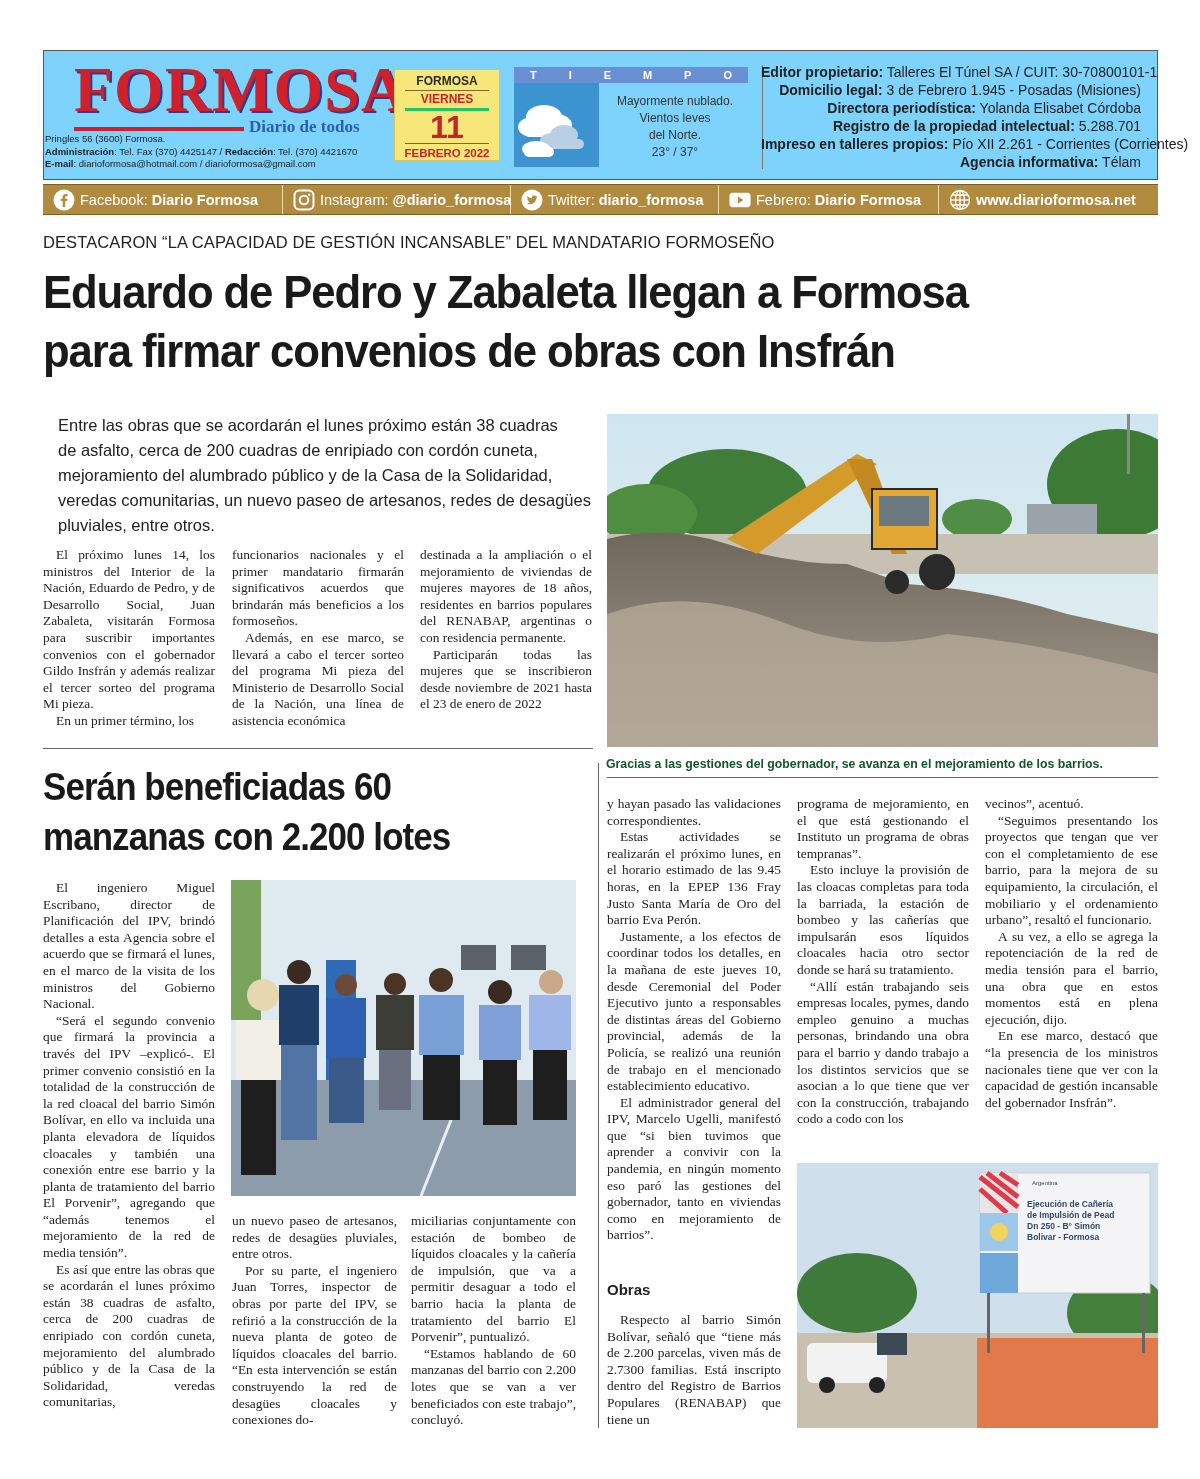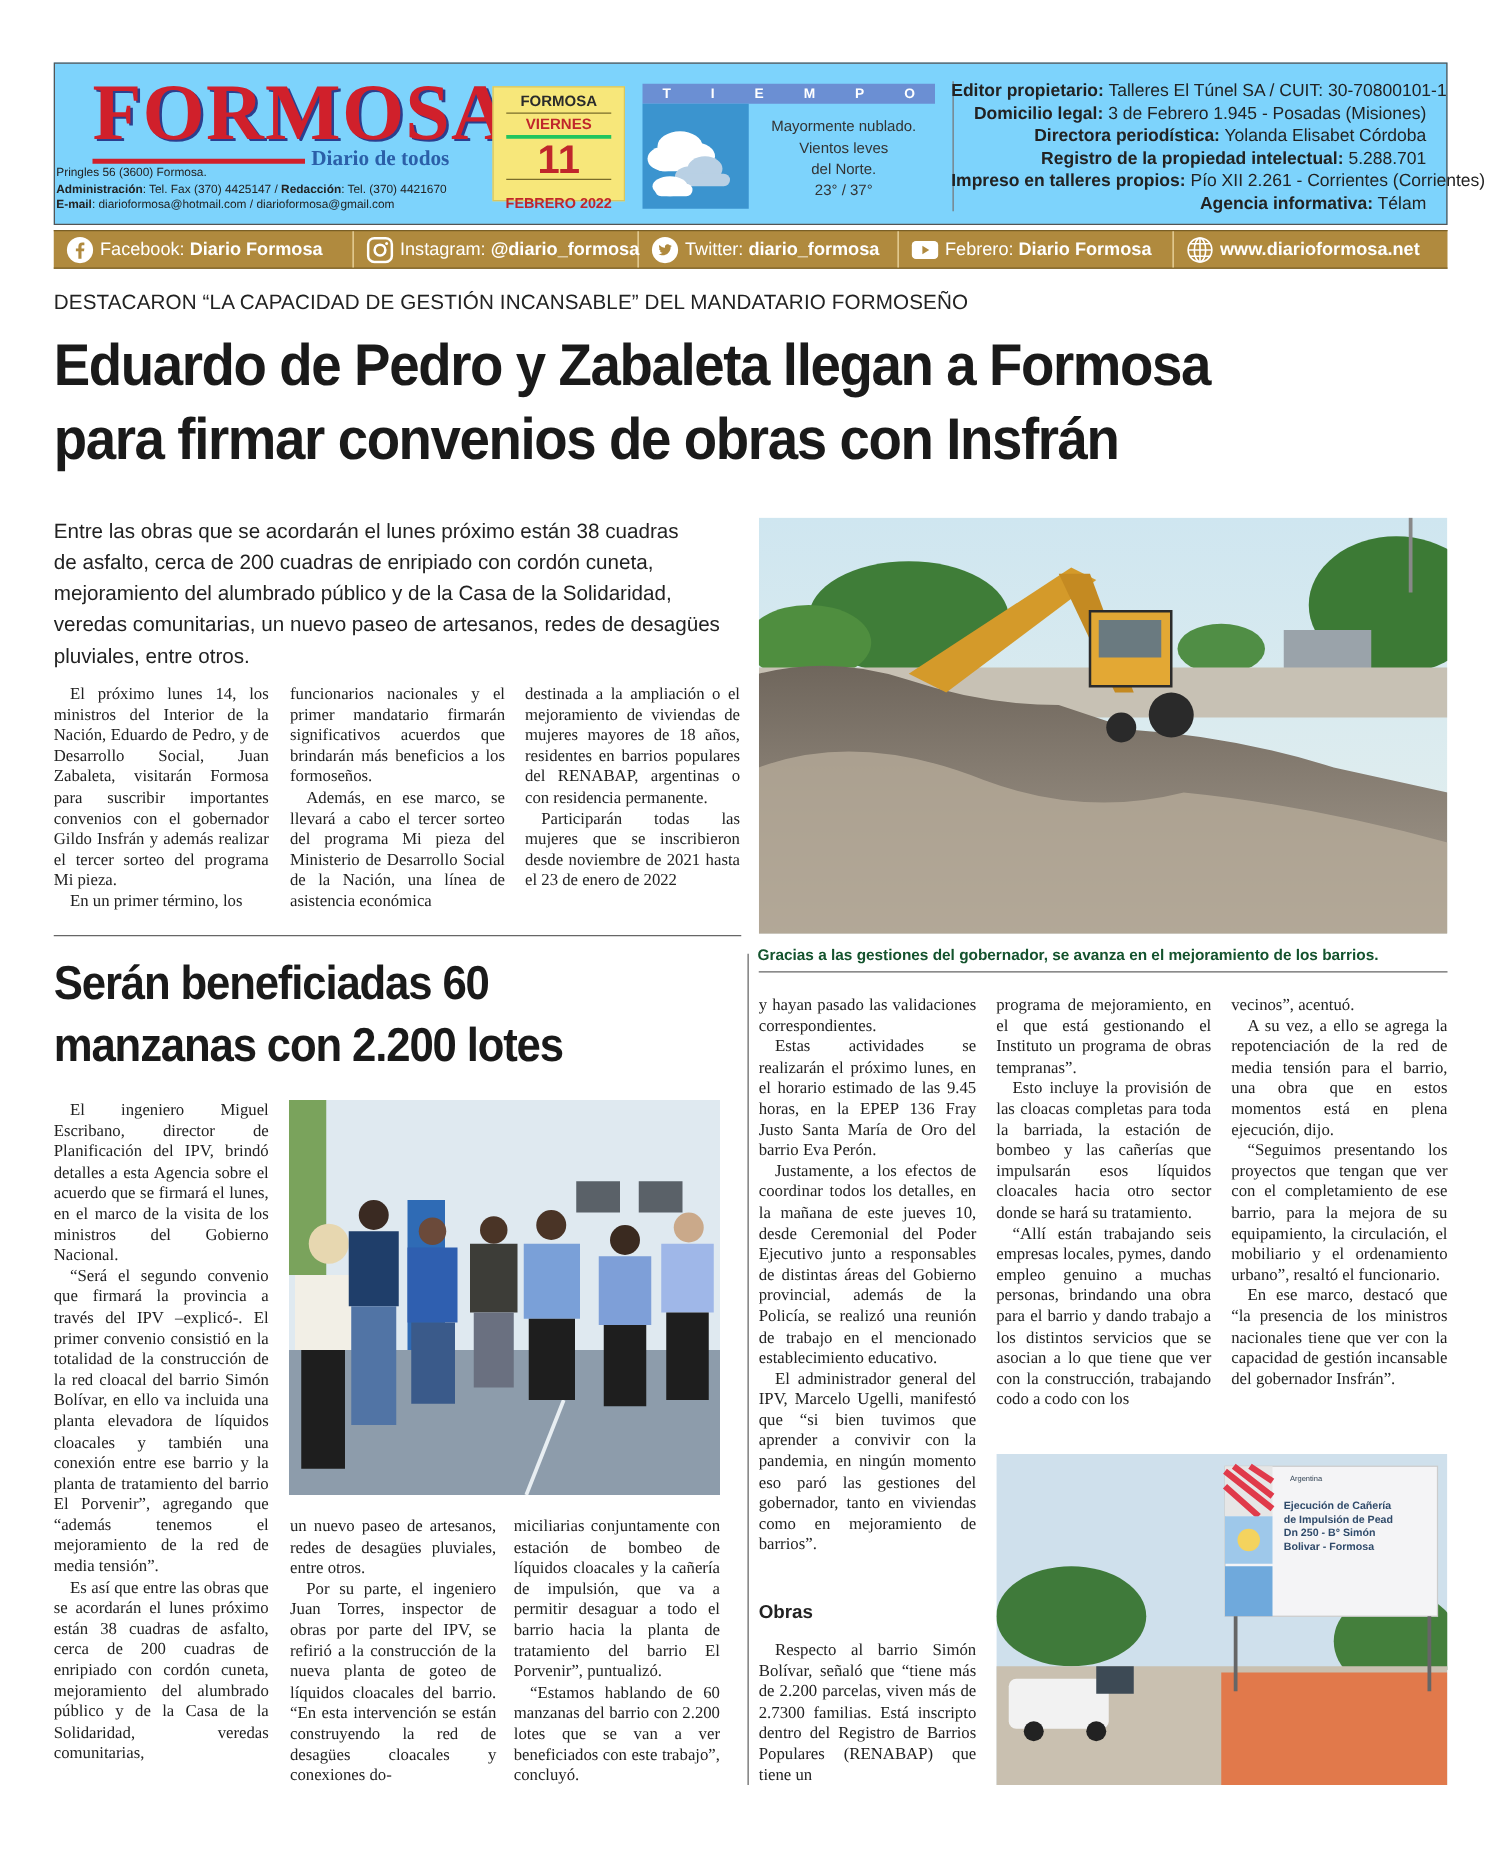--- a/index.html
+++ b/index.html
@@ -32,21 +32,21 @@
   .addr-1 { padding-right: 60px; }
 
   .date-box {
     position: absolute; left: 350px; top: 18px; width: 106px; height: 92px;
     background: #f7e77a; border: 1px solid #d7c660; text-align: center;
     font-family: "Liberation Sans", sans-serif; font-weight: bold;
   }
   .date-city { font-size: 12px; color: #2b2b2b; margin-top: 4px; padding-bottom: 2px; border-bottom: 1px solid #7a6d2a; margin-left: 10px; margin-right: 10px; }
   .date-day { font-size: 12px; color: #c0262b; padding: 1px 0 2px; border-bottom: 3px solid #22c55e; margin: 0 10px; }
   .date-num { font-size: 32px; line-height: 32px; color: #c0262b; border-bottom: 1px solid #7a6d2a; margin: 0 10px; }
-  .date-month { font-size: 11.5px; color: #c0262b; margin-top: 13px; }
+  .date-month { font-size: 11.5px; color: #c0262b; margin-top: 3px; }
 
   .weather {
     position: absolute; left: 470px; top: 16px; width: 234px; height: 100px;
   }
   .weather-bar {
     height: 16px; background: #6b8fd3; color: #fff; font-weight: bold; font-size: 11px;
     display: flex; justify-content: space-around; align-items: center;
   }
   .weather-icon-box {
     position: absolute; left: 0; top: 16px; width: 85px; height: 84px; background: #3b94cf;
@@ -88,21 +88,21 @@
     position: absolute; left: 43px; top: 262px; width: 1120px;
     font-family: "Liberation Sans", sans-serif; font-weight: bold;
     font-size: 47px; line-height: 59px; color: #1a1a1a; letter-spacing: -1.2px;
     transform: scaleX(0.93); transform-origin: left top;
   }
   .headline span { display: block; white-space: nowrap; }
   .lead {
     position: absolute; left: 43px; top: 413px; width: 555px;
     font-size: 16.5px; line-height: 25px; color: #222;
   }
-  .lead span { display: block; white-space: nowrap; }
+  .lead span { display: block; white-space: nowrap; margin-left: 15px; }
 
   .col-text {
     position: absolute; font-family: "Liberation Serif", serif; font-size: 13.4px; line-height: 16.6px;
     color: #222; text-align: justify;
   }
   .col-text p { text-indent: 13px; }
   .col-text p.noindent { text-indent: 0; }
 
   .rule-h { position: absolute; height: 1px; background: #666; }
   .rule-v { position: absolute; width: 1px; background: #666; }
@@ -370,22 +370,22 @@
   <p>Respecto al barrio Simón Bolívar, señaló que “tiene más de 2.200 parcelas, viven más de 2.7300 familias. Está inscripto dentro del Registro de Barrios Populares (RENABAP) que tiene un</p>
 </div>
 
 <div class="col-text" style="left:797px; top:796px; width:172px;">
   <p class="noindent">programa de mejoramiento, en el que está gestionando el Instituto un programa de obras tempranas”.</p>
   <p>Esto incluye la provisión de las cloacas completas para toda la barriada, la estación de bombeo y las cañerías que impulsarán esos líquidos cloacales hacia otro sector donde se hará su tratamiento.</p>
   <p>“Allí están trabajando seis empresas locales, pymes, dando empleo genuino a muchas personas, brindando una obra para el barrio y dando trabajo a los distintos servicios que se asocian a lo que tiene que ver con la construcción, trabajando codo a codo con los</p>
 </div>
 <div class="col-text" style="left:985px; top:796px; width:173px;">
   <p class="noindent">vecinos”, acentuó.</p>
+  <p>“Seguimos presentando los proyectos que tengan que ver con el completamiento de ese barrio, para la mejora de su equipamiento, la circulación, el mobiliario y el ordenamiento urbano”, resaltó el funcionario.</p>
   <p>A su vez, a ello se agrega la repotenciación de la red de media tensión para el barrio, una obra que en estos momentos está en plena ejecución, dijo.</p>
-  <p>“Seguimos presentando los proyectos que tengan que ver con el completamiento de ese barrio, para la mejora de su equipamiento, la circulación, el mobiliario y el ordenamiento urbano”, resaltó el funcionario.</p>
   <p>En ese marco, destacó que “la presencia de los ministros nacionales tiene que ver con la capacidad de gestión incansable del gobernador Insfrán”.</p>
 </div>
 
 <div class="photo" style="left:797px; top:1163px; width:361px; height:265px;">
   <svg width="361" height="265" viewBox="0 0 361 265">
     <rect width="361" height="265" fill="#cfe0ec"></rect>
     <ellipse cx="60" cy="130" rx="60" ry="40" fill="#3f7a3a"></ellipse>
     <ellipse cx="320" cy="150" rx="50" ry="40" fill="#447f3c"></ellipse>
     <rect x="0" y="170" width="361" height="95" fill="#c9c0b0"></rect>
     <rect x="180" y="175" width="181" height="90" fill="#e8622a" opacity="0.75"></rect>

